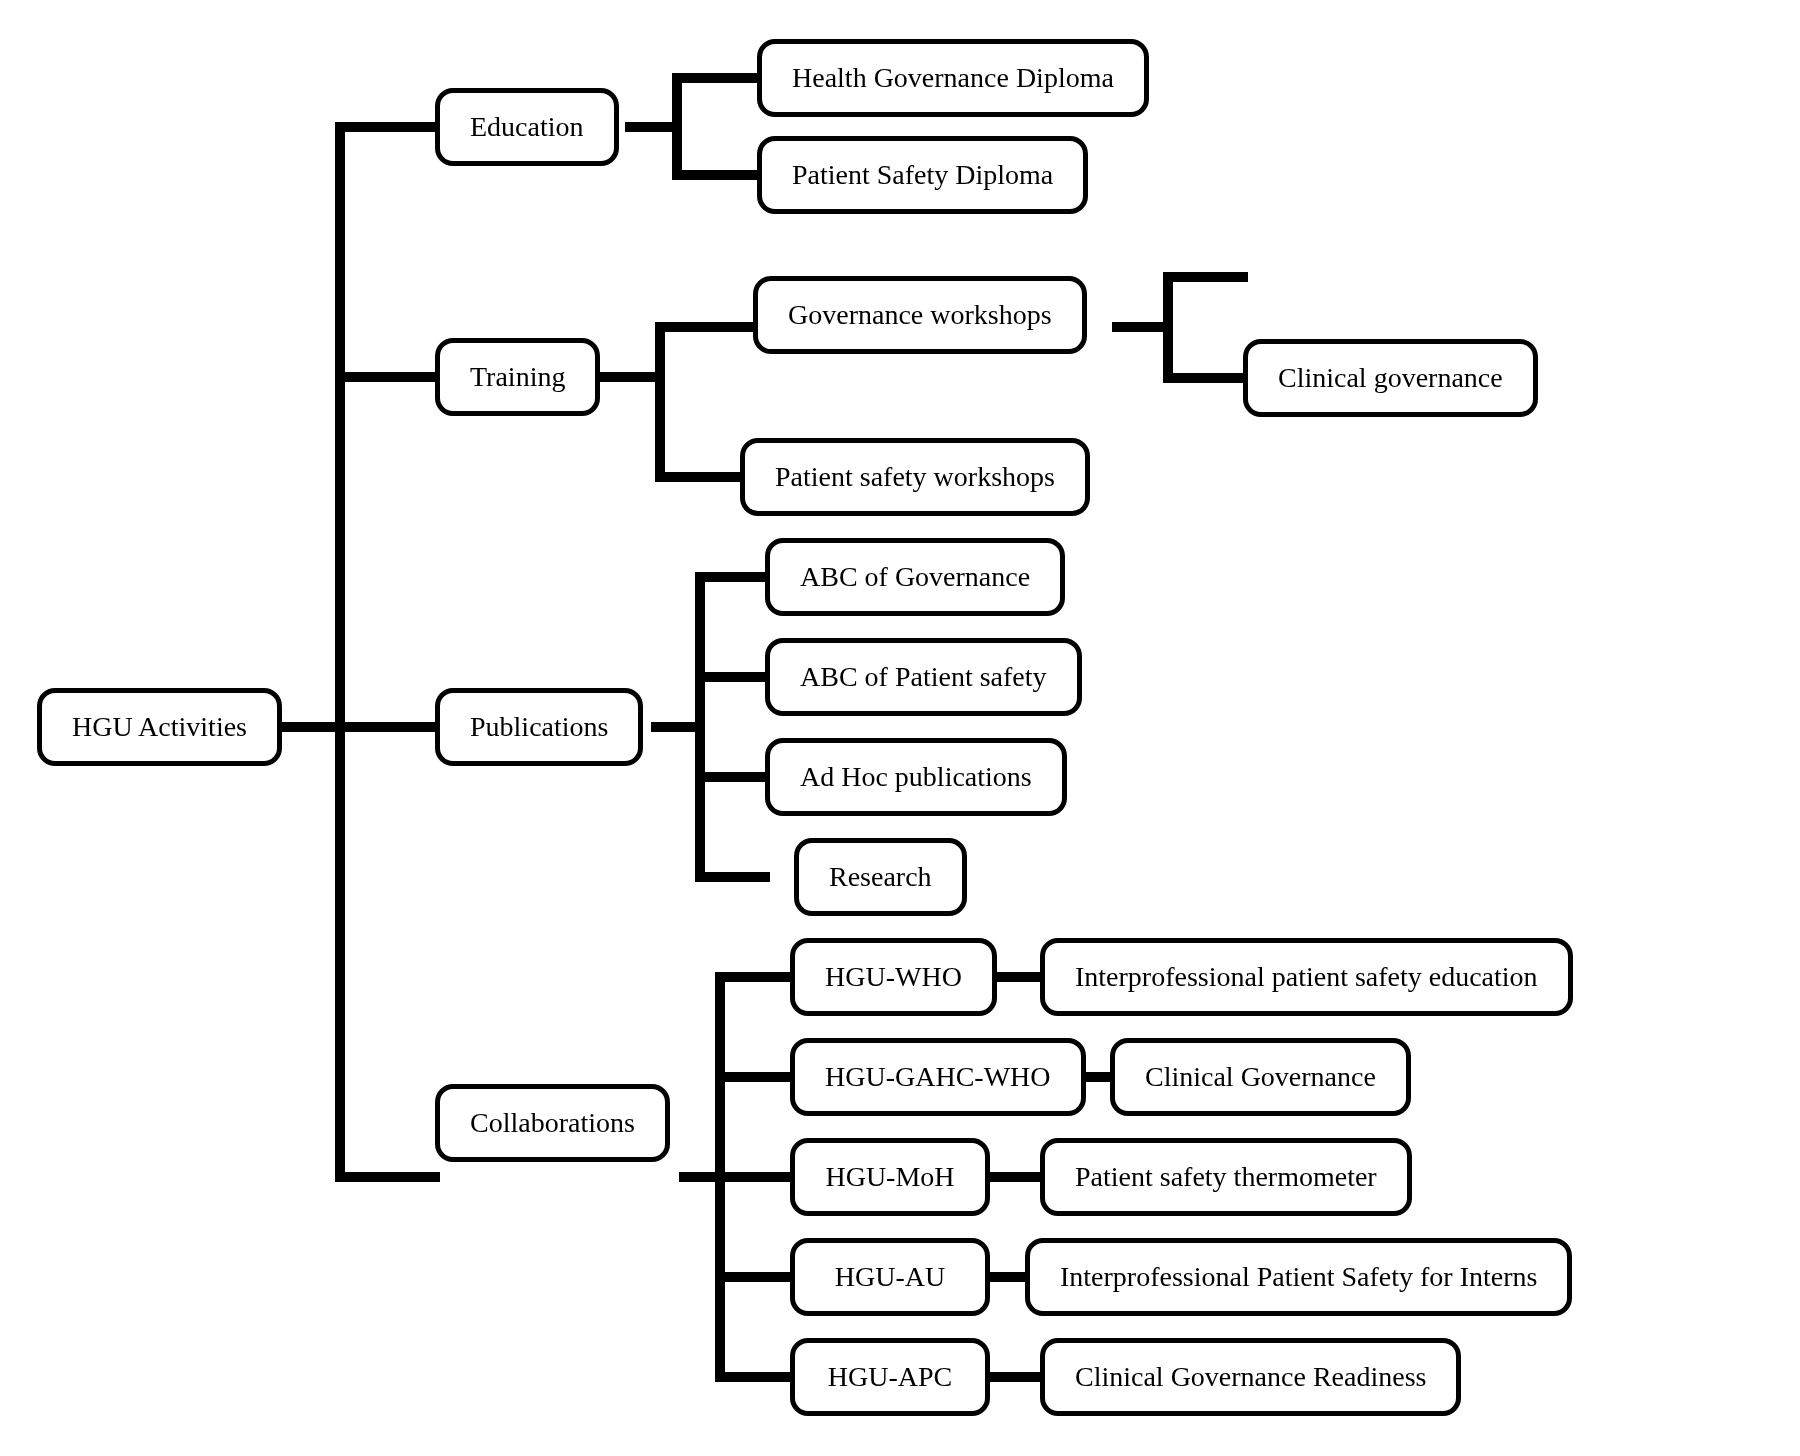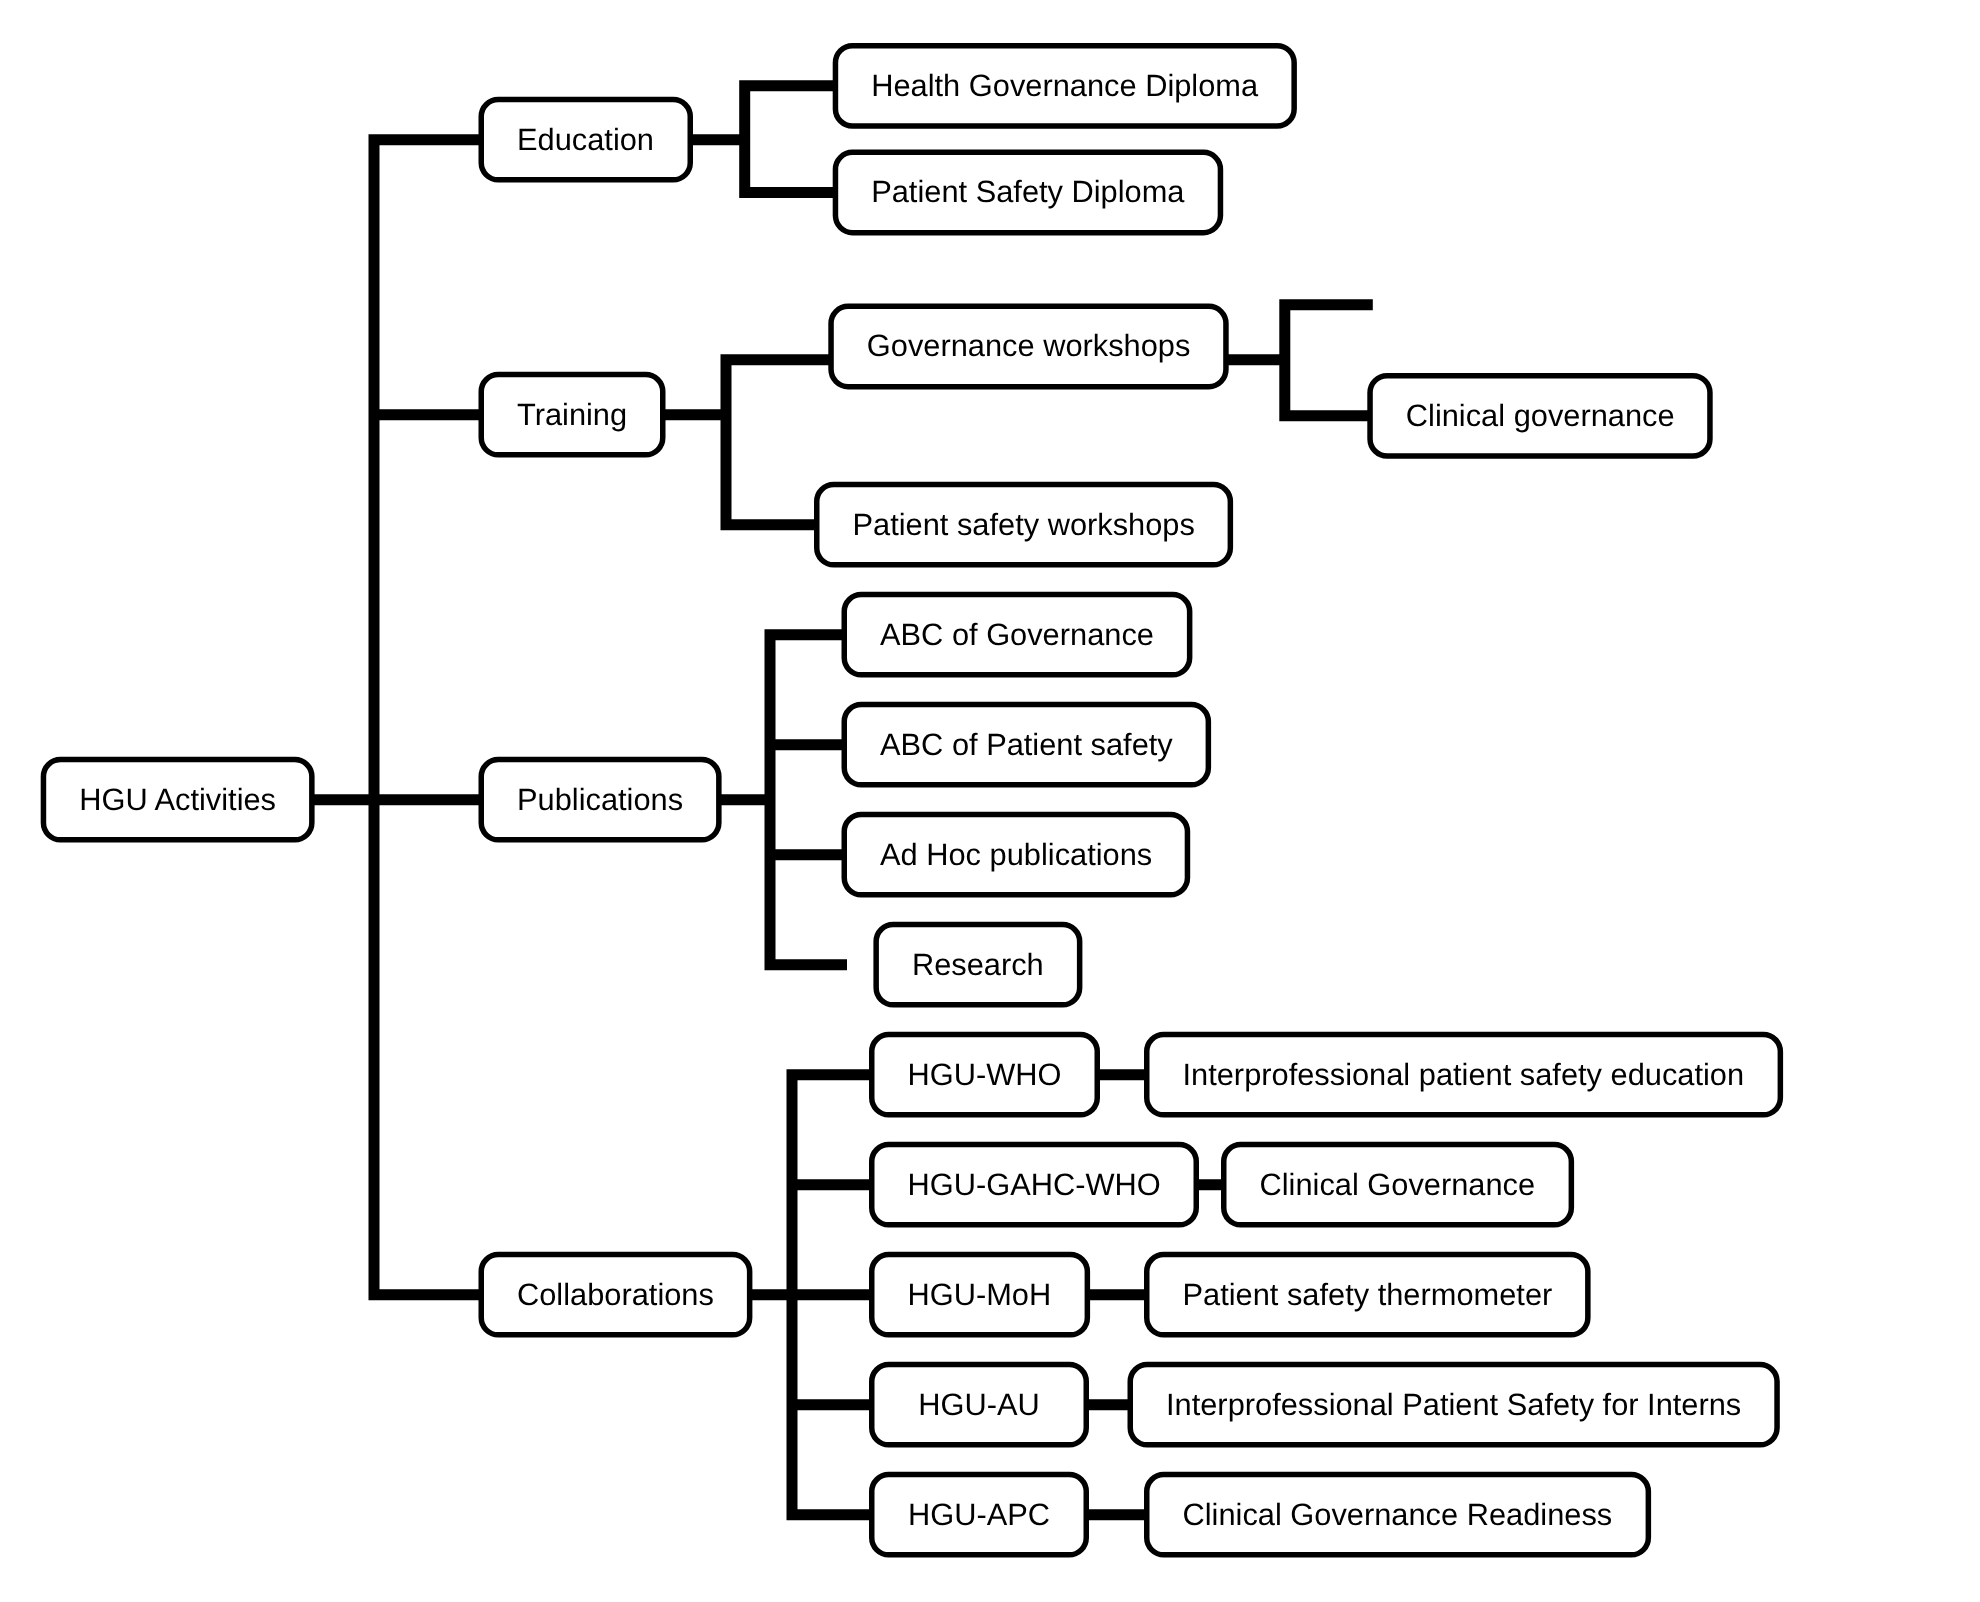--- a/index.html
+++ b/index.html
@@ -26,20 +26,21 @@
     padding: 0 30px;
     background: #ffffff;
     border: 5px solid #000000;
     border-radius: 18px;
     display: flex;
     align-items: center;
     justify-content: center;
     font-size: 28px;
     color: #000000;
     white-space: nowrap;
+    font-family: Liberation Serif, serif;
   }
   .node.wide { min-width: 200px; }
 </style>
 </head>
 <body>
 
 <div class="canvas">
 
   <svg class="wires" viewBox="0 0 1800 1456" xmlns="http://www.w3.org/2000/svg">
     <path fill="none" stroke="#000000" stroke-width="10" stroke-linecap="square" d="M 286 727 H 340 M 340 127 H 435 M 340 377 H 435 M 340 727 H 435 M 340 1177 H 435 M 340 127 V 1177 M 630 127 H 677 M 677 78 H 757 M 677 175 H 757 M 677 78 V 175 M 605 377 H 660 M 660 327 H 753 M 660 477 H 740 M 660 327 V 477 M 1117 327 H 1168 M 1168 277 H 1243 M 1168 378 H 1243 M 1168 277 V 378 M 656 727 H 700 M 700 577 H 765 M 700 677 H 765 M 700 777 H 765 M 700 877 H 765 M 700 577 V 877 M 684 1177 H 720 M 720 977 H 790 M 720 1077 H 790 M 720 1177 H 790 M 720 1277 H 790 M 720 1377 H 790 M 720 977 V 1377 M 1000 977 H 1040 M 1090 1077 H 1110 M 991 1177 H 1040 M 990 1277 H 1025 M 990 1377 H 1040 "></path>
@@ -55,21 +56,21 @@
   <div class="node" style="left:753px; top:276px">Governance workshops</div>
   <div class="node" style="left:1243px;top:339px">Clinical governance</div>
   <div class="node" style="left:740px; top:438px">Patient safety workshops</div>
 
   <div class="node" style="left:435px; top:688px">Publications</div>
   <div class="node" style="left:765px; top:538px">ABC of Governance</div>
   <div class="node" style="left:765px; top:638px">ABC of Patient safety</div>
   <div class="node" style="left:765px; top:738px">Ad Hoc publications</div>
   <div class="node" style="left:794px; top:838px">Research</div>
 
-  <div class="node" style="left:435px; top:1138px">Collaborations</div>
+  <div class="node" style="left:435px; top:1084px">Collaborations</div>
   <div class="node wide" style="left:790px; top:938px">HGU-WHO</div>
   <div class="node" style="left:1040px;top:938px">Interprofessional patient safety education</div>
   <div class="node wide" style="left:790px; top:1038px">HGU-GAHC-WHO</div>
   <div class="node" style="left:1110px;top:1038px">Clinical Governance</div>
   <div class="node wide" style="left:790px; top:1138px">HGU-MoH</div>
   <div class="node" style="left:1040px;top:1138px">Patient safety thermometer</div>
   <div class="node wide" style="left:790px; top:1238px">HGU-AU</div>
   <div class="node" style="left:1025px;top:1238px">Interprofessional Patient Safety for Interns</div>
   <div class="node wide" style="left:790px; top:1338px">HGU-APC</div>
   <div class="node" style="left:1040px;top:1338px">Clinical Governance Readiness</div>

